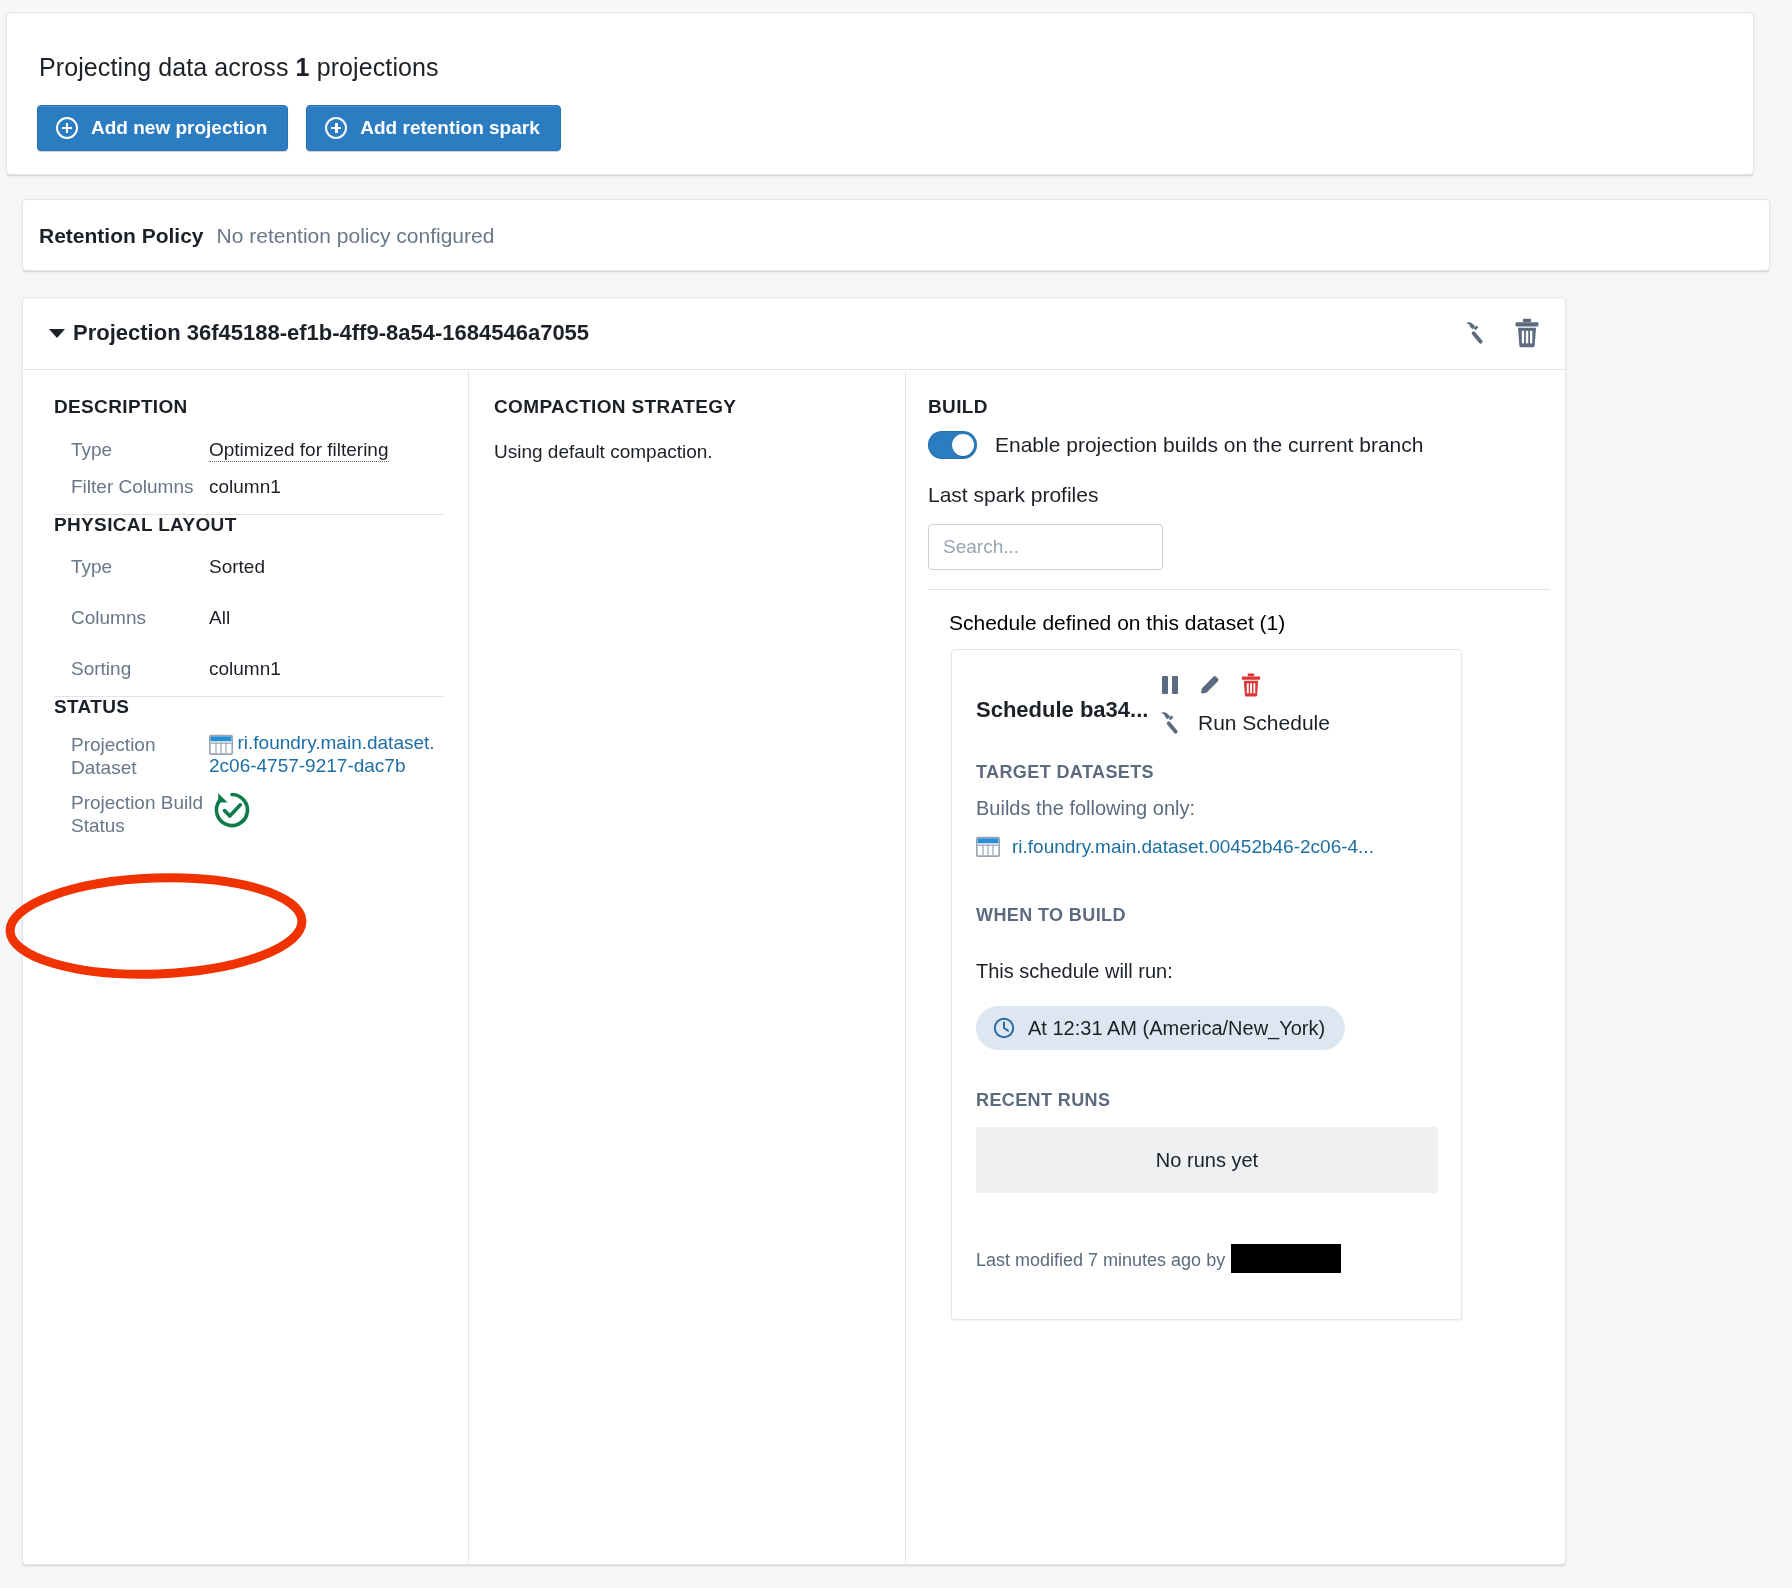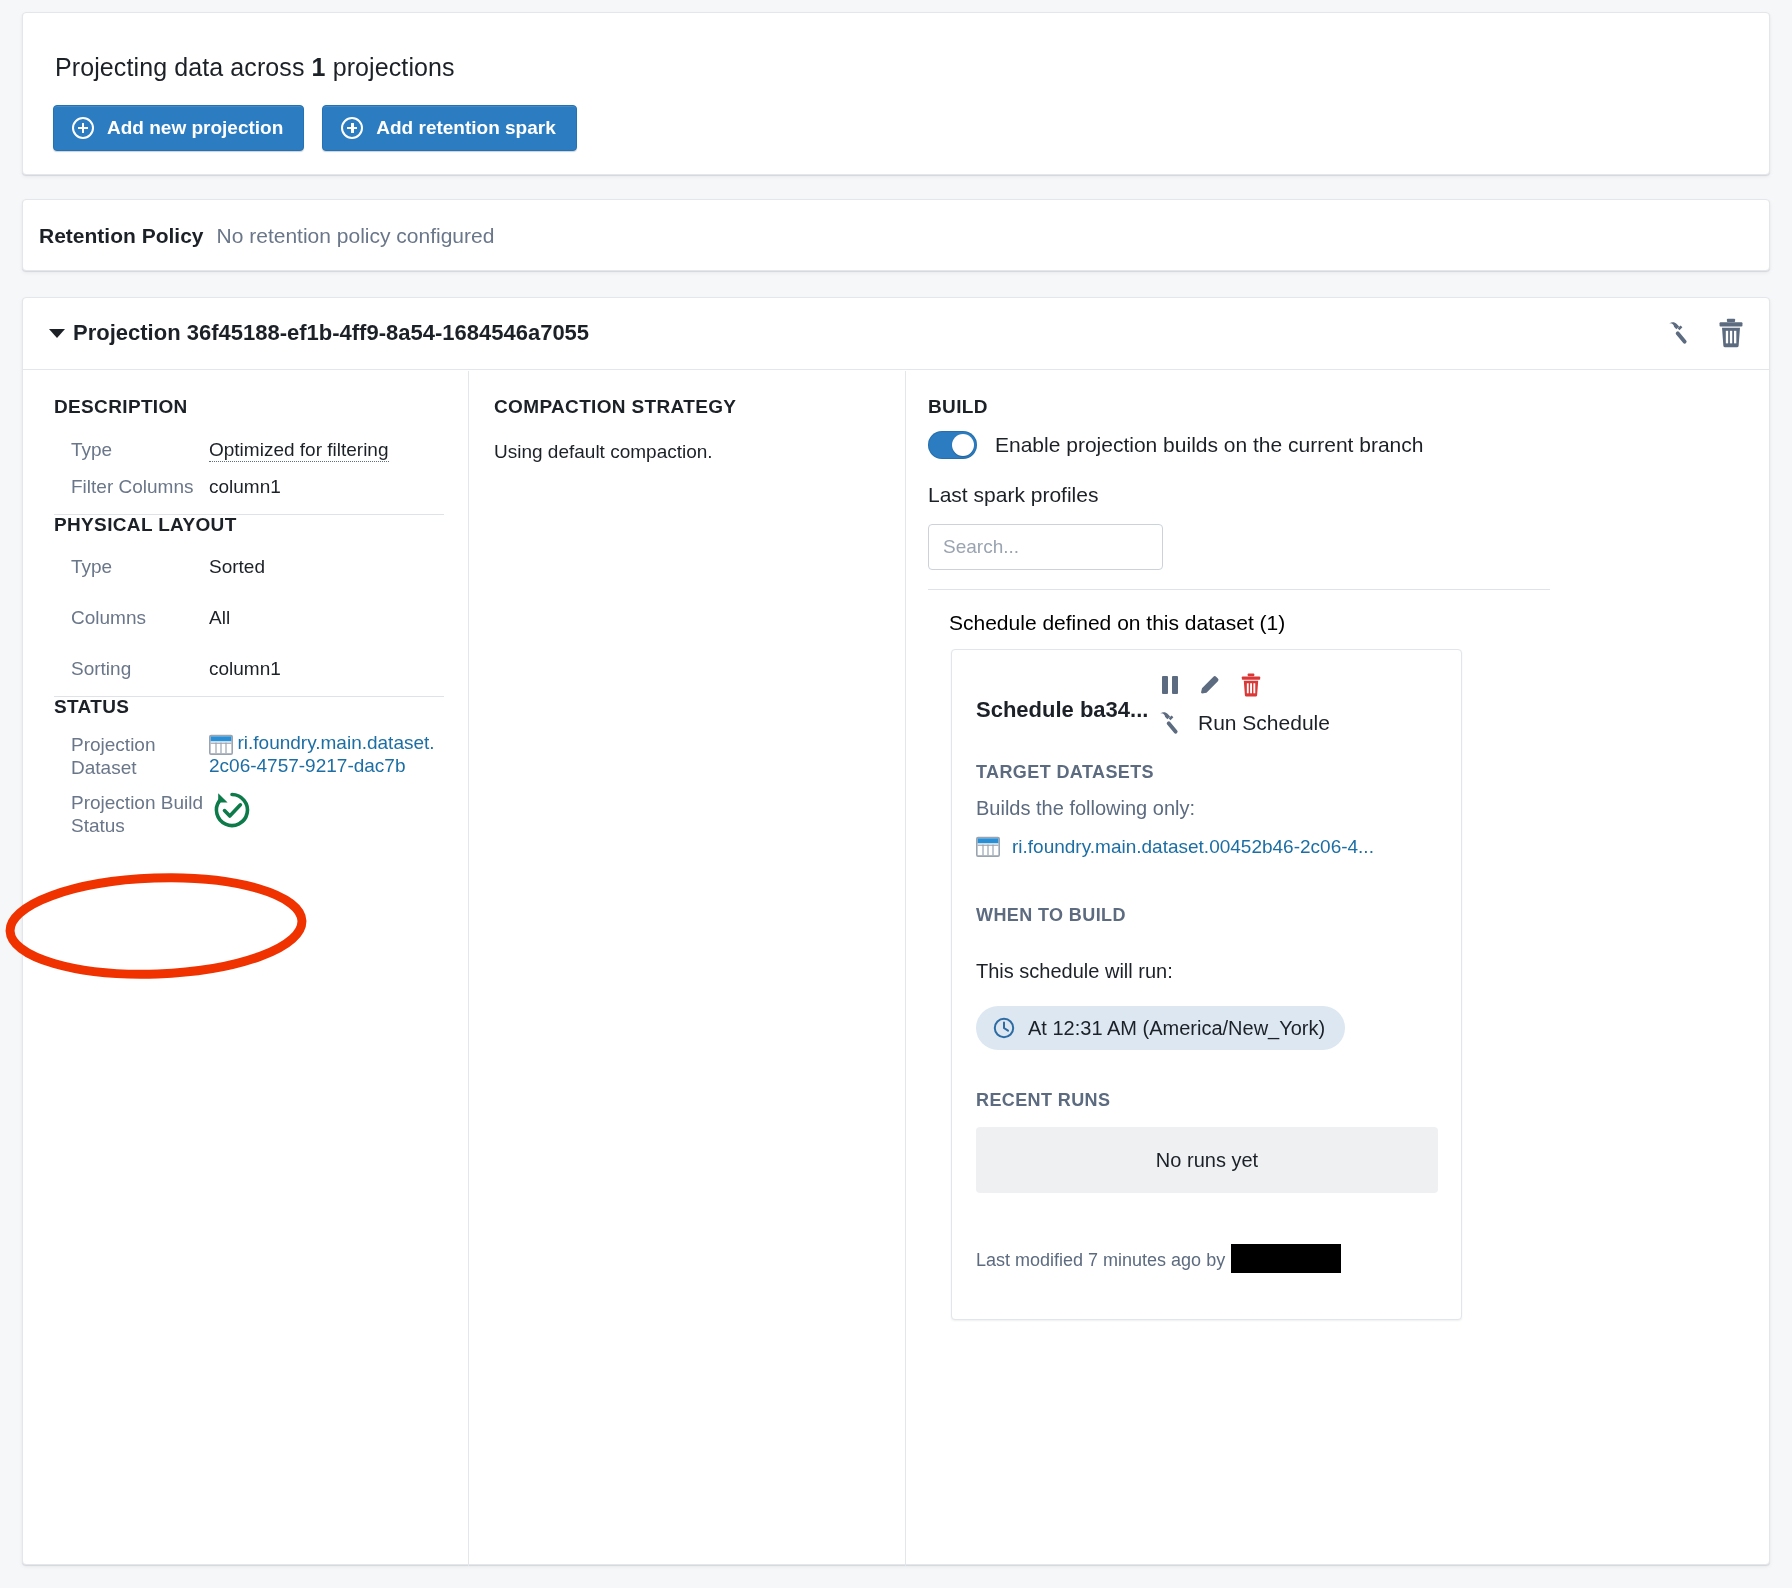--- a/index.html
+++ b/index.html
@@ -16,21 +16,21 @@
   
   .card {
     position: absolute;
     background: #ffffff;
     border: 1px solid #e3e6ea;
     border-radius: 4px;
     box-shadow: 0 1px 1px rgba(16,22,26,0.10), 0 2px 4px rgba(16,22,26,0.05);
   }
 
   
-  #top-card { left: 22px; top: 12px; width: 1748px; height: 163px; }
+  #top-card { left: 6px; top: 12px; width: 1748px; height: 163px; }
   .top-title {
     position: absolute; left: 32px; top: 40px;
     font-size: 25px; color: #1c2127; font-weight: 400; letter-spacing: 0.1px;
     white-space: nowrap;
   }
   .top-title b { font-weight: 700; }
   .btn-row { position: absolute; left: 30px; top: 92px; display: flex; gap: 18px; }
   .btn {
     display: inline-flex; align-items: center; gap: 13px;
     height: 46px; padding: 0 20px 0 18px;
@@ -52,21 +52,21 @@
   
   #retention-card { left: 22px; top: 199px; width: 1748px; height: 72px; }
   .retention-row {
     position: absolute; left: 16px; top: 0; height: 72px;
     display: flex; align-items: center; gap: 13px;
   }
   .retention-label { font-size: 21px; font-weight: 700; color: #1c2127; }
   .retention-value { font-size: 21px; color: #6a7689; }
 
   
-  #projection-card { left: 22px; top: 297px; width: 1748px; height: 1268px; }
+  #projection-card { left: 22px; top: 297px; width: 1544px; height: 1268px; }
   .proj-header {
     position: absolute; left: 0; top: 0; width: 100%; height: 72px;
     border-bottom: 1px solid #e3e6ea;
   }
   .proj-caret {
     position: absolute; left: 26px; top: 31px;
     width: 0; height: 0; border-left: 8px solid transparent;
     border-right: 8px solid transparent; border-top: 9px solid #1c2127;
     cursor: pointer;
   }

